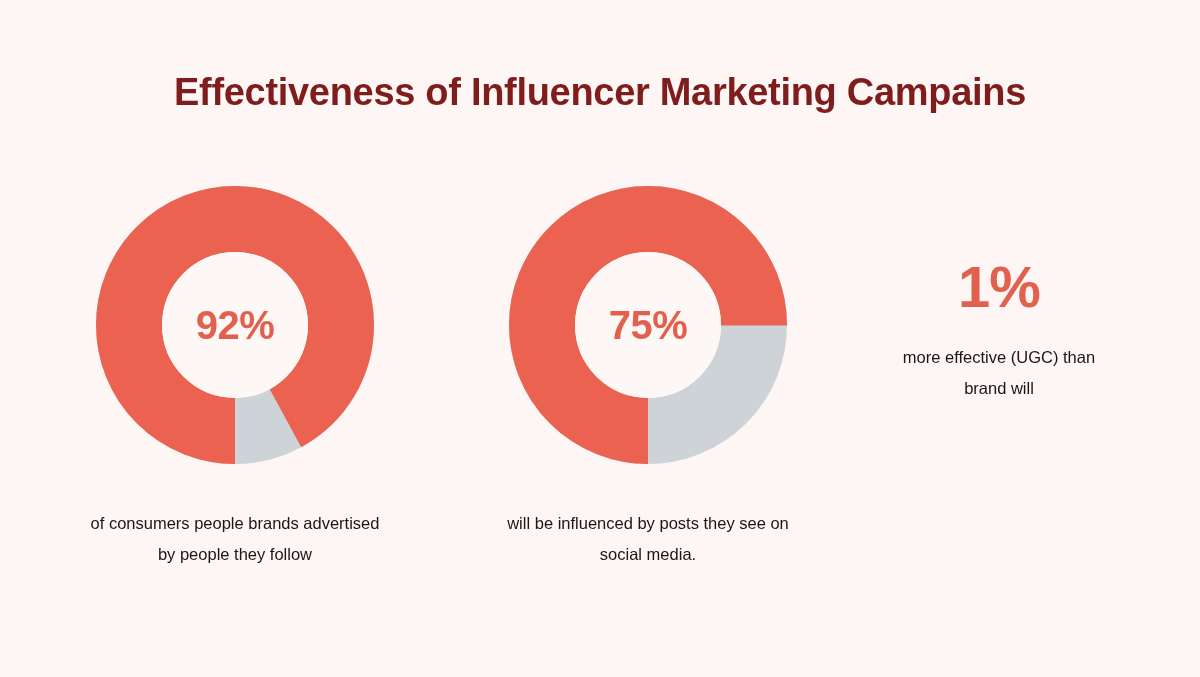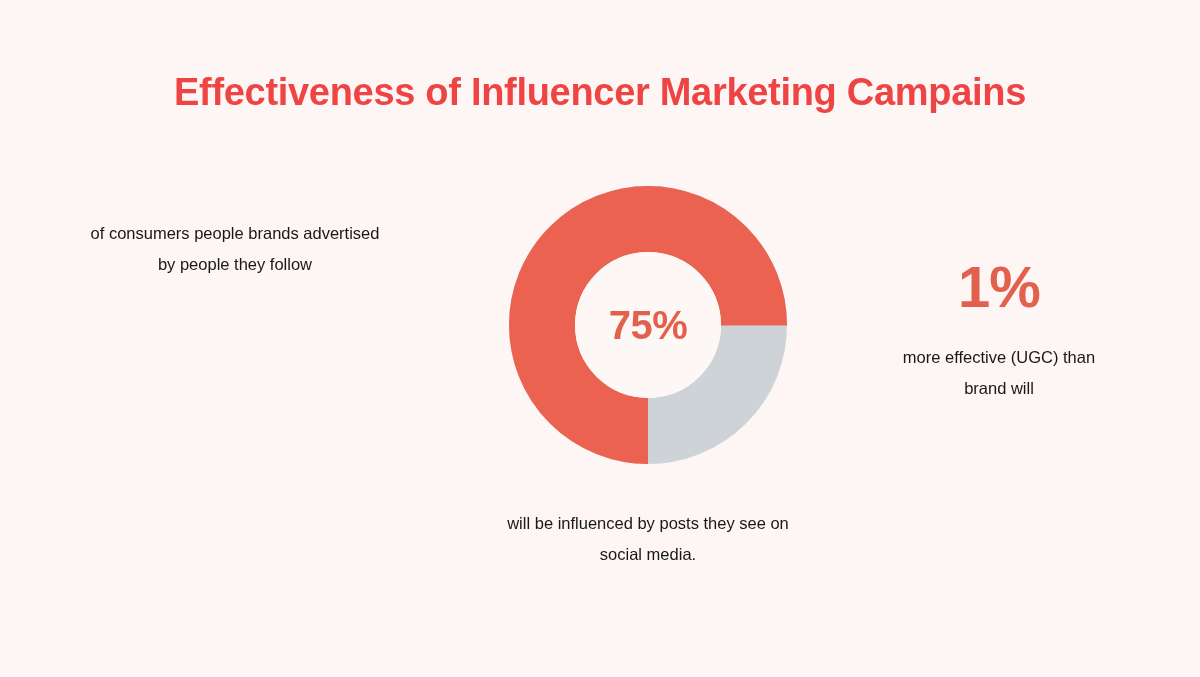--- a/index.html
+++ b/index.html
@@ -27,21 +27,21 @@
   
   .title {
     position: absolute;
     left: 0;
     top: 72px;
     width: 1200px;
     text-align: center;
     font-size: 38px;
     font-weight: 700;
     letter-spacing: -0.3px;
-    color: #ef4444;
+    color: #7f1d1d;
     line-height: 1.1;
     padding-right: 0px;
   }
 
   
   .panel {
     position: absolute;
     top: 180px;
   }
   .panel-1 { left: 40px;  width: 390px; }
@@ -109,20 +109,31 @@
 </style>
 </head>
 <body>
 
 <div class="infographic">
 
   <div class="title">Effectiveness of Influencer Marketing Campains</div>
 
   <div class="panel panel-1">
 
+    <div class="donut-wrap">
+      <svg class="donut-svg" viewBox="0 0 290 290">
+
+        <circle cx="145" cy="145" r="106" fill="none" stroke="#ced3d8" stroke-width="66"></circle>
+
+        <circle cx="145" cy="145" r="106" fill="none" stroke="#ec6250" stroke-width="66" stroke-dasharray="612.74 666.02" stroke-dashoffset="0" transform="rotate(90 145 145)"></circle>
+
+        <circle cx="145" cy="145" r="73" fill="#fdf8f6"></circle>
+      </svg>
+      <div class="donut-center-label">92%</div>
+    </div>
 
     <div class="caption">
       <div>of consumers people brands advertised</div>
       <div>by people they follow</div>
     </div>
   </div>
 
   <div class="panel panel-2">
 
     <div class="donut-wrap">

